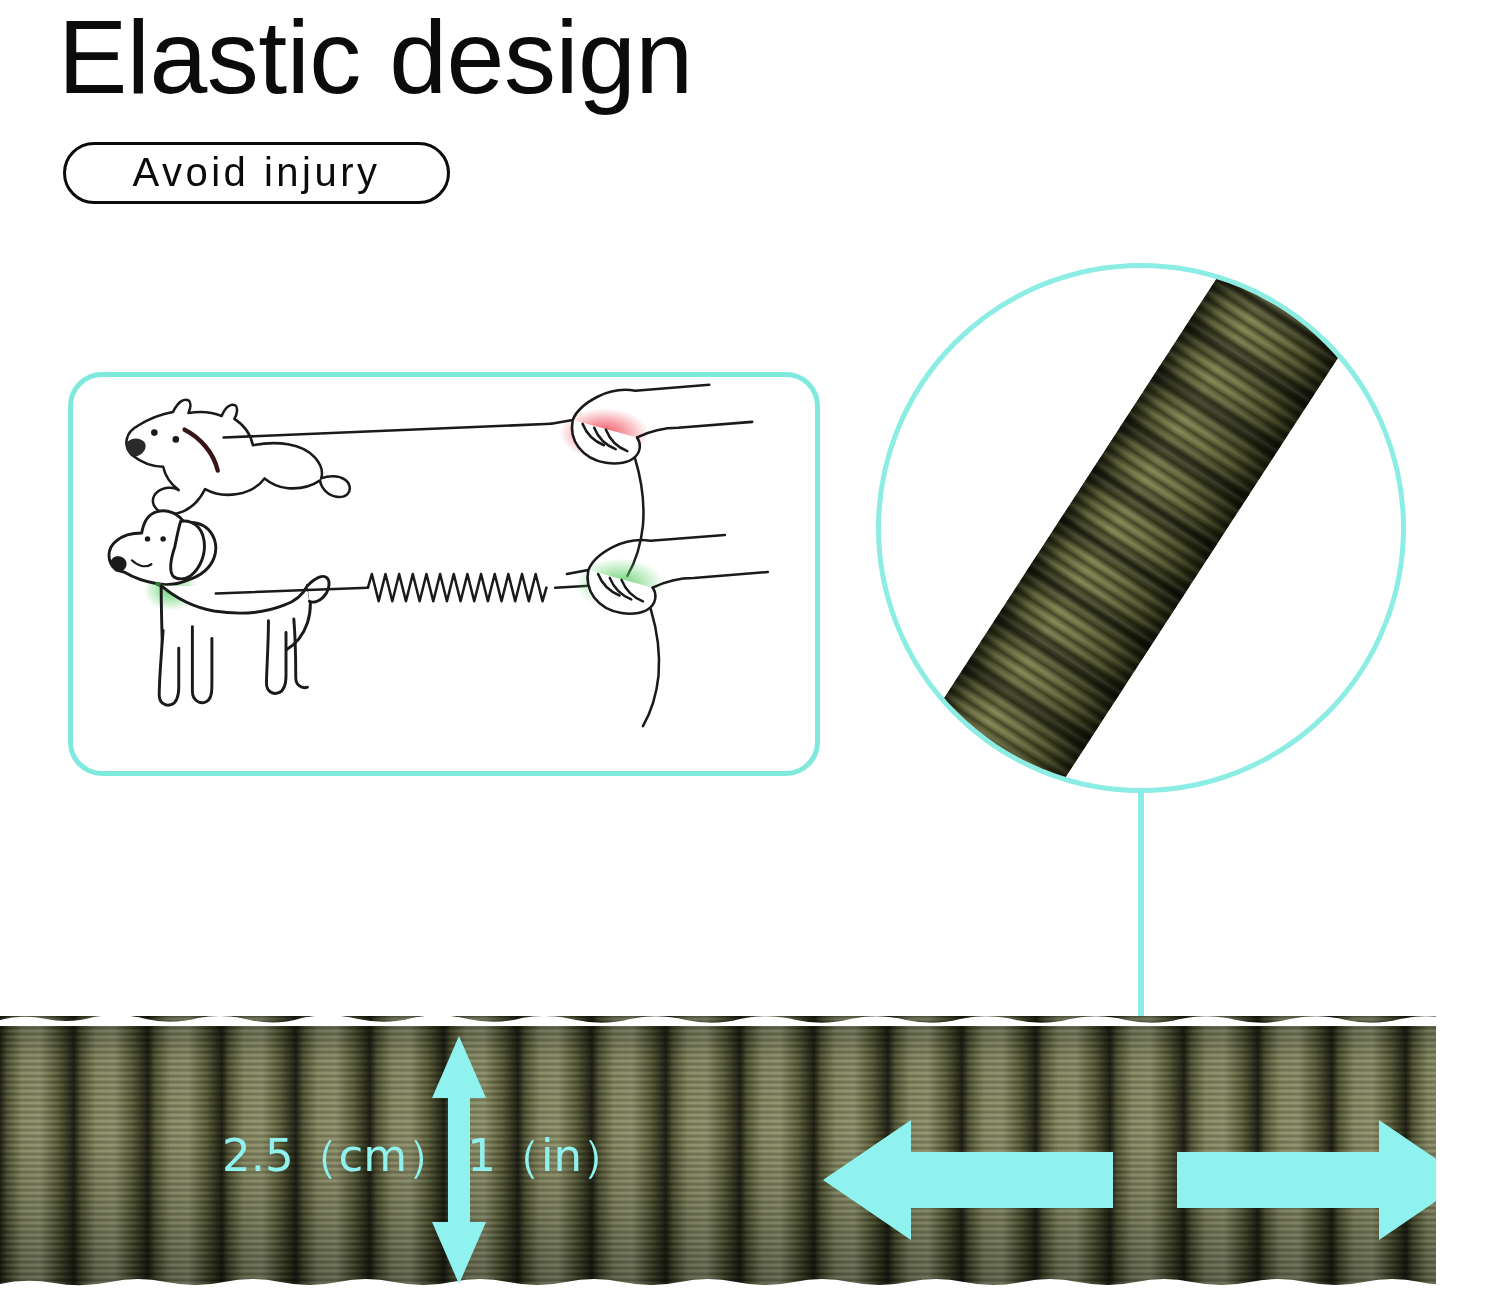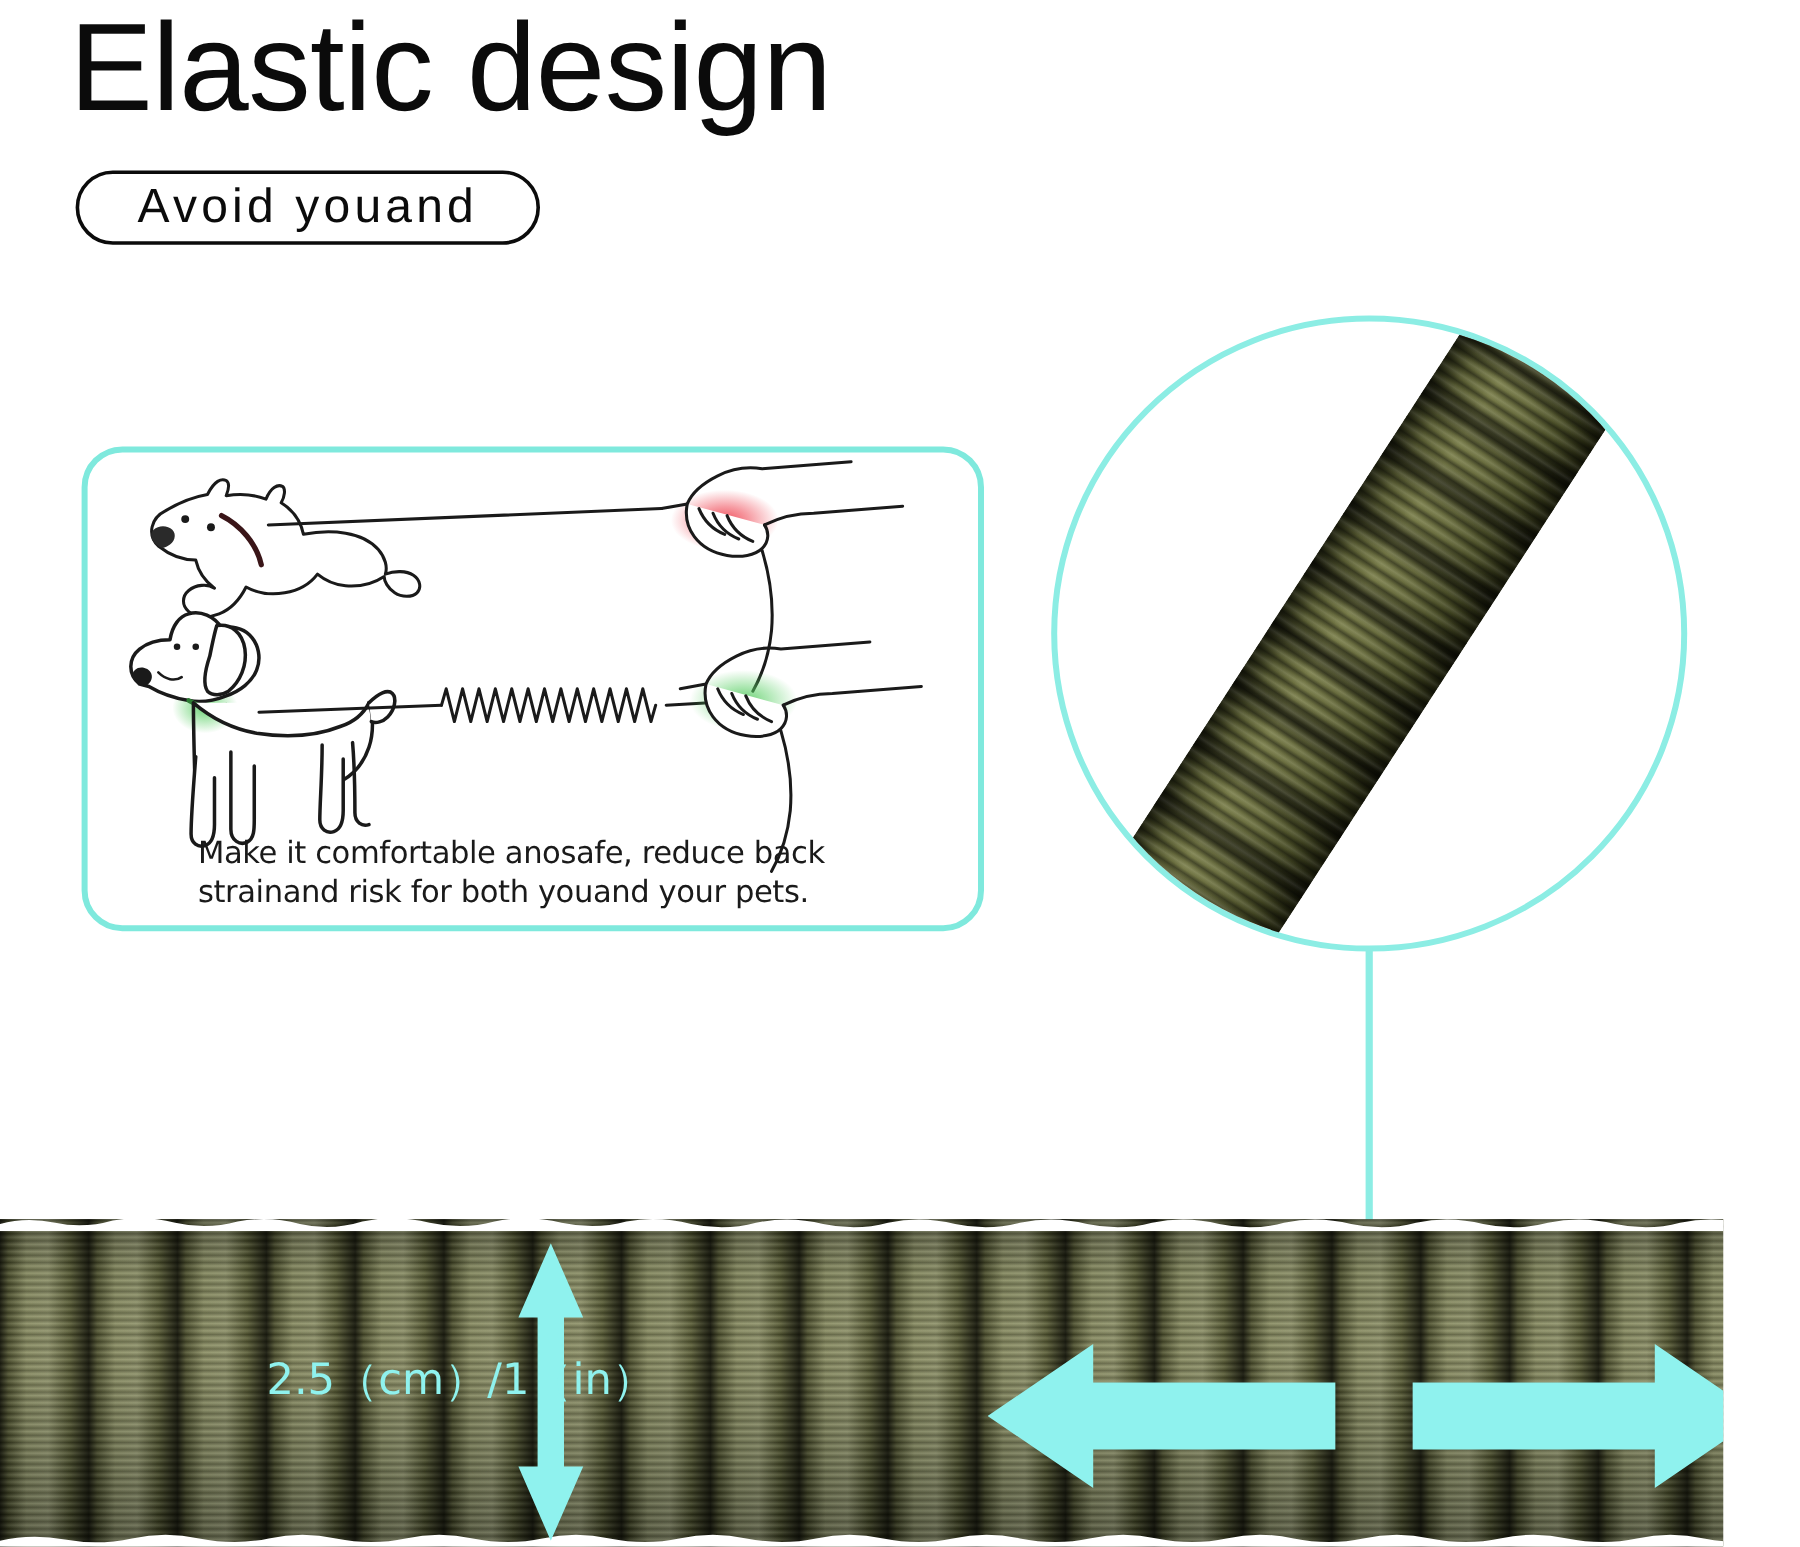--- a/index.html
+++ b/index.html
@@ -207,21 +207,21 @@
     position: absolute;
     left: 428px;
     top: 1036px;
     width: 62px;
     height: 248px;
   }
   #measure-label {
     position: absolute;
     left: 222px;
     top: 1126px;
-    font-size: 36px;
+    font-size: 45px;
     color: #8ff2ee;
     white-space: nowrap;
     letter-spacing: 0px;
     font-family: "DejaVu Sans", sans-serif;
   }
   #stretch-arrow-left {
     position: absolute;
     left: 823px;
     top: 1112px;
     width: 290px;
@@ -236,21 +236,21 @@
   }
 </style>
 </head>
 <body>
 
 <div id="page">
 
   <div id="page-title">Elastic design</div>
 
   <div id="subtitle-badge">
-    <span class="badge-text">Avoid youand</span>
+    <span class="badge-text">Avoid injury</span>
   </div>
 
   <div id="illustration-card">
 
     <svg class="sketch-svg" viewBox="0 0 752 404">
       <defs>
         <radialGradient id="redGlow" cx="50%" cy="50%" r="50%">
           <stop offset="0%" stop-color="#ef4a57" stop-opacity="0.95"></stop>
           <stop offset="45%" stop-color="#ef4a57" stop-opacity="0.55"></stop>
           <stop offset="100%" stop-color="#ef4a57" stop-opacity="0"></stop>
@@ -368,21 +368,20 @@
                    C570 244 582 242 588 236 C594 230 594 222 590 216" fill="#ffffff"></path>
           <path d="M534 202 C538 212 546 220 556 224"></path>
           <path d="M546 206 C550 216 558 224 568 228"></path>
           <path d="M558 208 C562 218 570 226 580 230"></path>
           <path d="M590 216 C602 210 618 206 632 206 L708 200" fill="none"></path>
           <path d="M588 238 C594 258 598 282 596 306 C594 326 588 344 580 358" fill="none"></path>
         </g>
       </g>
     </svg>
 
-    <div id="illustration-caption">Make it comfortable anosafe, reduce back strainand risk for both youand your pets.</div>
   </div>
 
   <div id="magnifier">
     <div id="magnifier-ring">
       <div id="magnifier-strap"></div>
     </div>
   </div>
   <div id="magnifier-callout"></div>
   <div id="magnifier-callout-dot"></div>
 

